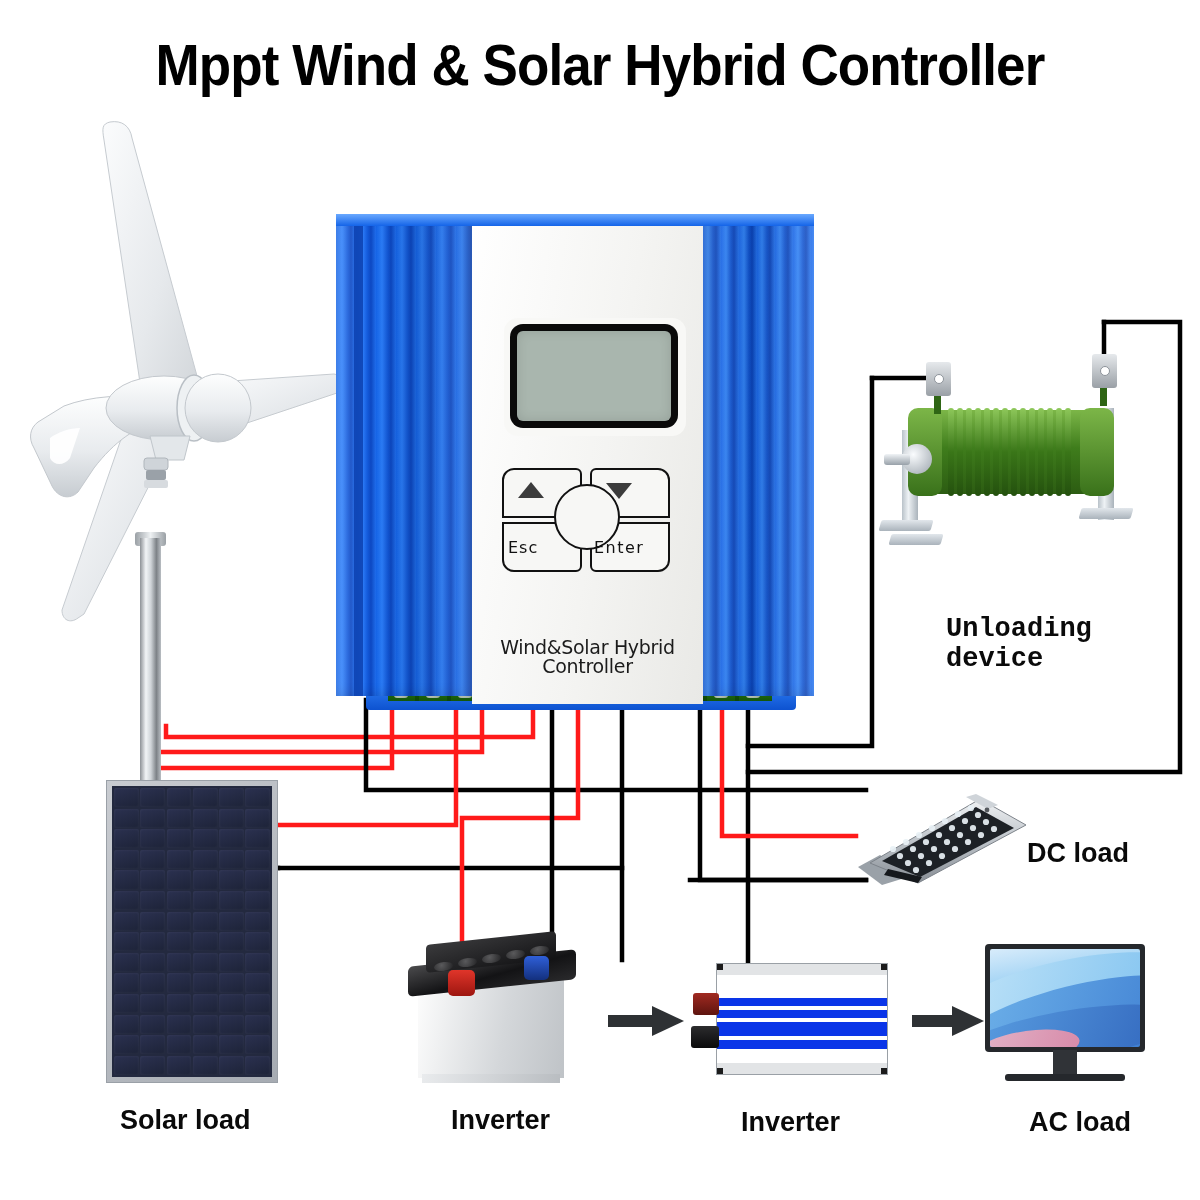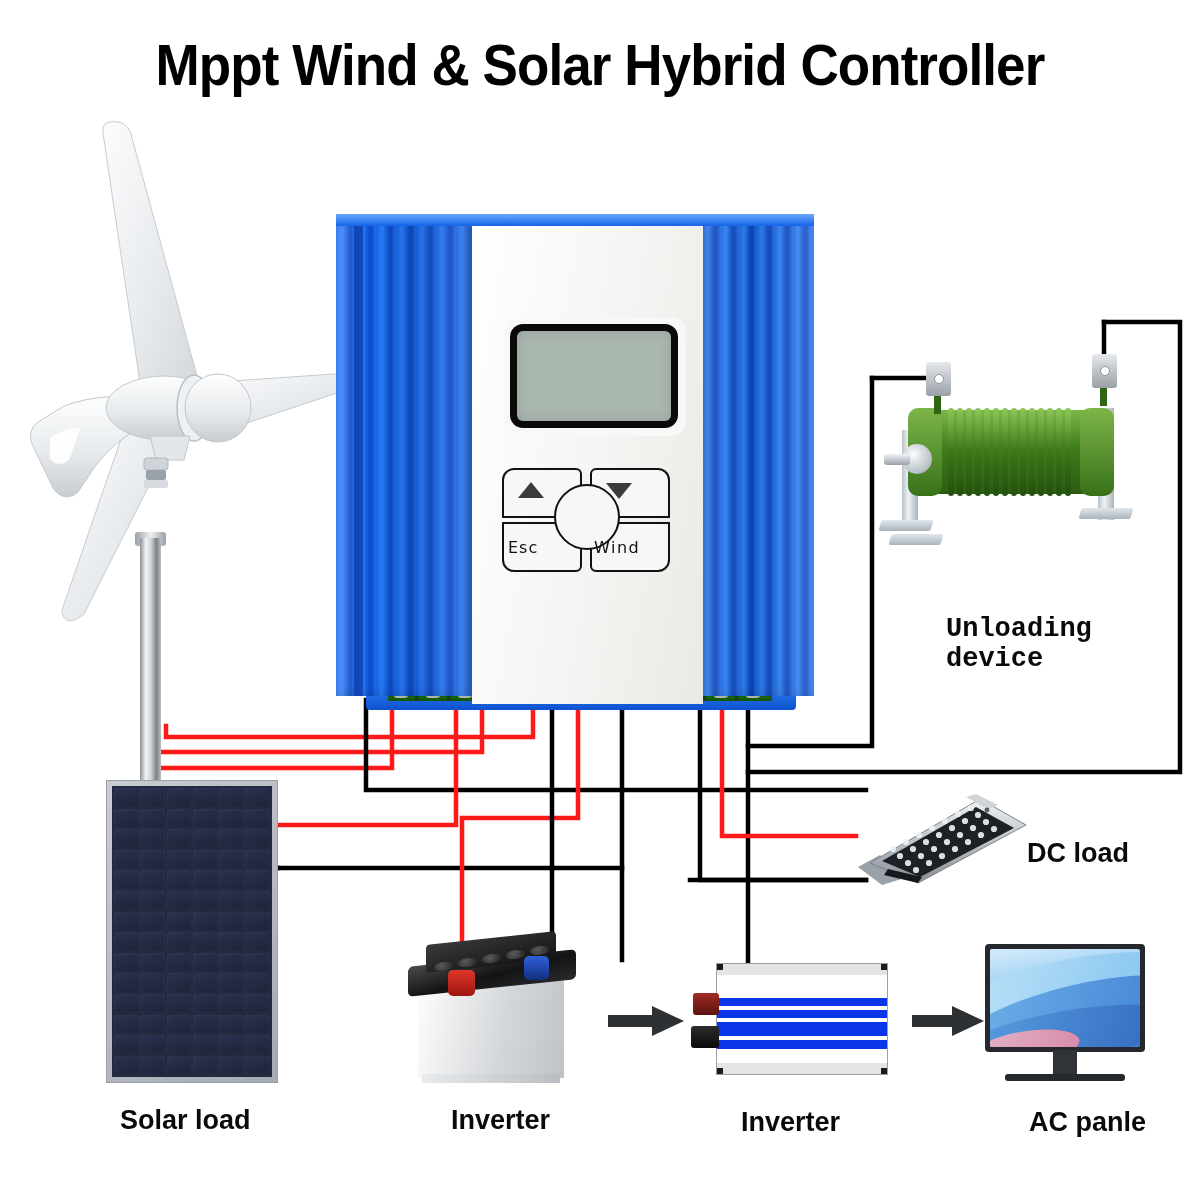--- a/index.html
+++ b/index.html
@@ -299,23 +299,25 @@
 
       <div class="keypad">
         <div class="kp-q kp-tl"></div>
         <div class="kp-q kp-tr"></div>
         <div class="kp-q kp-bl"></div>
         <div class="kp-q kp-br"></div>
         <div class="tri tri-up"></div>
         <div class="tri tri-dn"></div>
         <div class="kp-hole"></div>
         <div class="kp-txt" id="kp-esc">Esc</div>
-        <div class="kp-txt" id="kp-enter">Wind</div>
-      </div>
-
+        <div class="kp-txt" id="kp-enter">Enter</div>
+      </div>
+
+      <div class="brand">Wind&amp;Solar Hybrid
+Controller</div>
     </div>
   </div>
 
   <div class="abs" id="unload">
 
     <div class="res-brk" style="left:18px;top:62px;"></div>
     <div class="res-foot" style="left:-4px;top:152px;transform:skewX(-16deg);"></div>
     <div class="res-foot" style="left:6px;top:166px;transform:skewX(-16deg);"></div>
     <div class="res-brk" style="left:214px;top:40px;height:112px;"></div>
     <div class="res-foot" style="left:196px;top:140px;transform:skewX(-16deg);"></div>
@@ -559,15 +561,15 @@
         <div class="mon-wave" style="top:62%;height:50%;
              background:linear-gradient(120deg,#5ba0e2,#2f63bb);transform:rotate(-9deg);"></div>
         <div class="mon-wave" style="top:84%;height:34%;left:-10%;width:70%;
              background:linear-gradient(120deg,#f2b8c6,#e88aa4);transform:rotate(-8deg);opacity:.9;"></div>
       </div>
     </div>
     <div class="mon-neck"></div>
     <div class="mon-base"></div>
   </div>
 
-  <div class="abs lbl" style="left:1029px;top:1107px;">AC panle</div>
+  <div class="abs lbl" style="left:1029px;top:1107px;">AC load</div>
 
 </div>
 
 </body></html>

